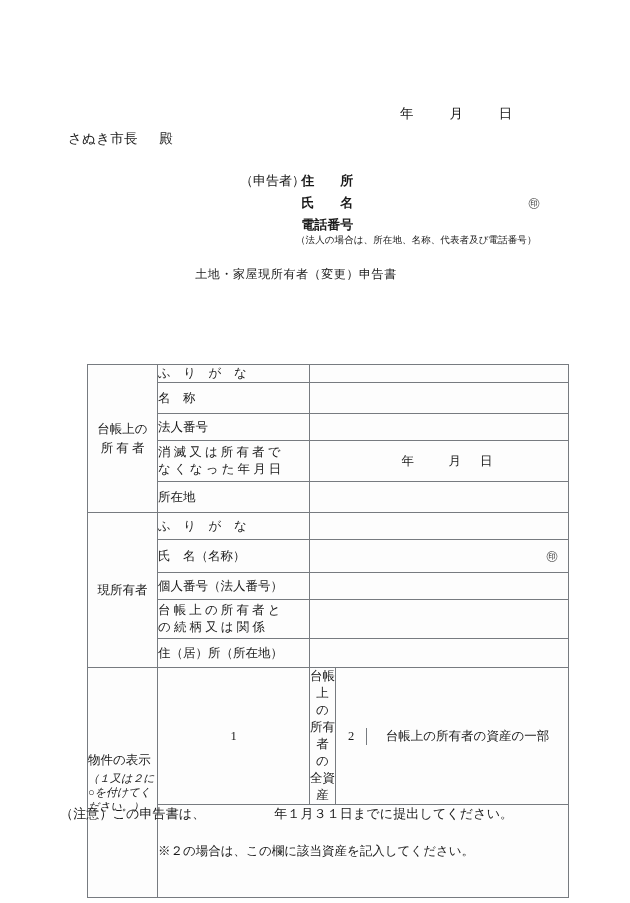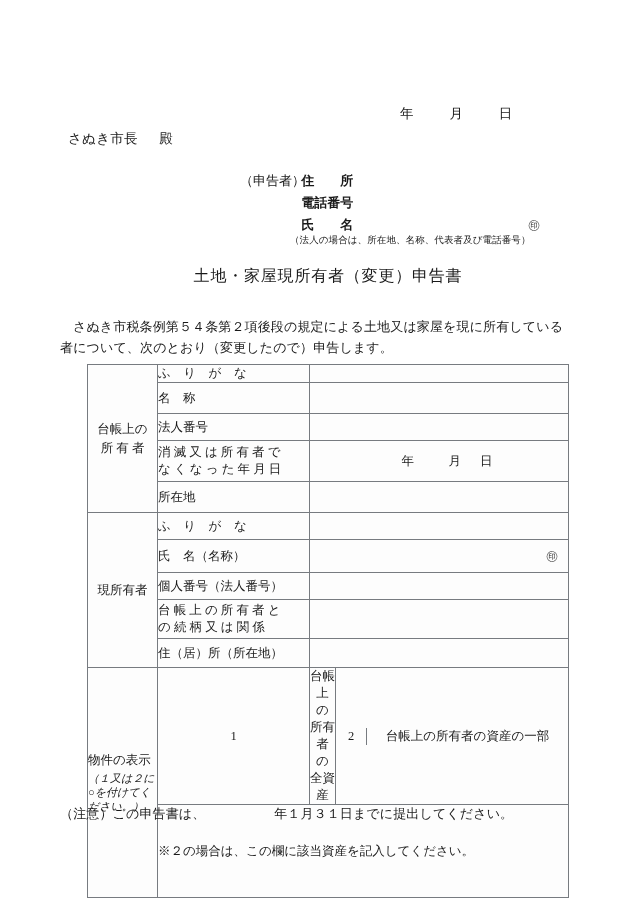--- a/index.html
+++ b/index.html
@@ -66,33 +66,32 @@
     width: 82px;
     font-weight: bold;
   }
   .seal-head {
     position: absolute;
     left: 288px;
     top: 0;
     font-size: 12px;
   }
   .decl-note {
-    left: 290px; top: 234px;
+    left: 296px; top: 234px;
     font-size: 9.5px;
     letter-spacing: 0.01em;
   }
 
   
   .doc-title {
     left: 0; top: 266px;
     width: 592px;
     text-align: center;
-    font-size: 16px;
+    font-size: 12px;
     letter-spacing: 0.05em;
-    padding-left: 32px;
   }
 
   
   .intro {
     left: 60px; top: 316px;
     width: 512px;
     font-size: 13px;
     line-height: 21px;
     text-indent: 1em;
     letter-spacing: 0.01em;
@@ -203,36 +202,35 @@
 
   <div class="abs decl">
 
     <div class="decl-row">
       <span class="decl-tag">（申告者）</span>
       <span class="decl-label">住　　所</span>
     </div>
 
     <div class="decl-row">
       <span class="decl-tag"></span>
-      <span class="decl-label">電話番号</span>
-    </div>
-
-    <div class="decl-row">
-      <span class="decl-tag"></span>
       <span class="decl-label">氏　　名</span>
       <span class="seal-head">㊞</span>
     </div>
 
+    <div class="decl-row">
+      <span class="decl-tag"></span>
+      <span class="decl-label">電話番号</span>
+    </div>
+
   </div>
 
   <div class="abs decl-note nowrap">（法人の場合は、所在地、名称、代表者及び電話番号）</div>
 
   <div class="abs doc-title">土地・家屋現所有者（変更）申告書</div>
 
-  <div class="abs intro">さぬき市税条例第５４条第２項後段の規定による土地又は家屋を現に所有している者について、次のとおり（変更したので）申告します。</div>
 
   <table class="form-table">
     <colgroup>
       <col style="width:70px">
       <col style="width:152px">
       <col style="width:26px">
       <col style="width:233px">
     </colgroup>
     <tbody>
 

